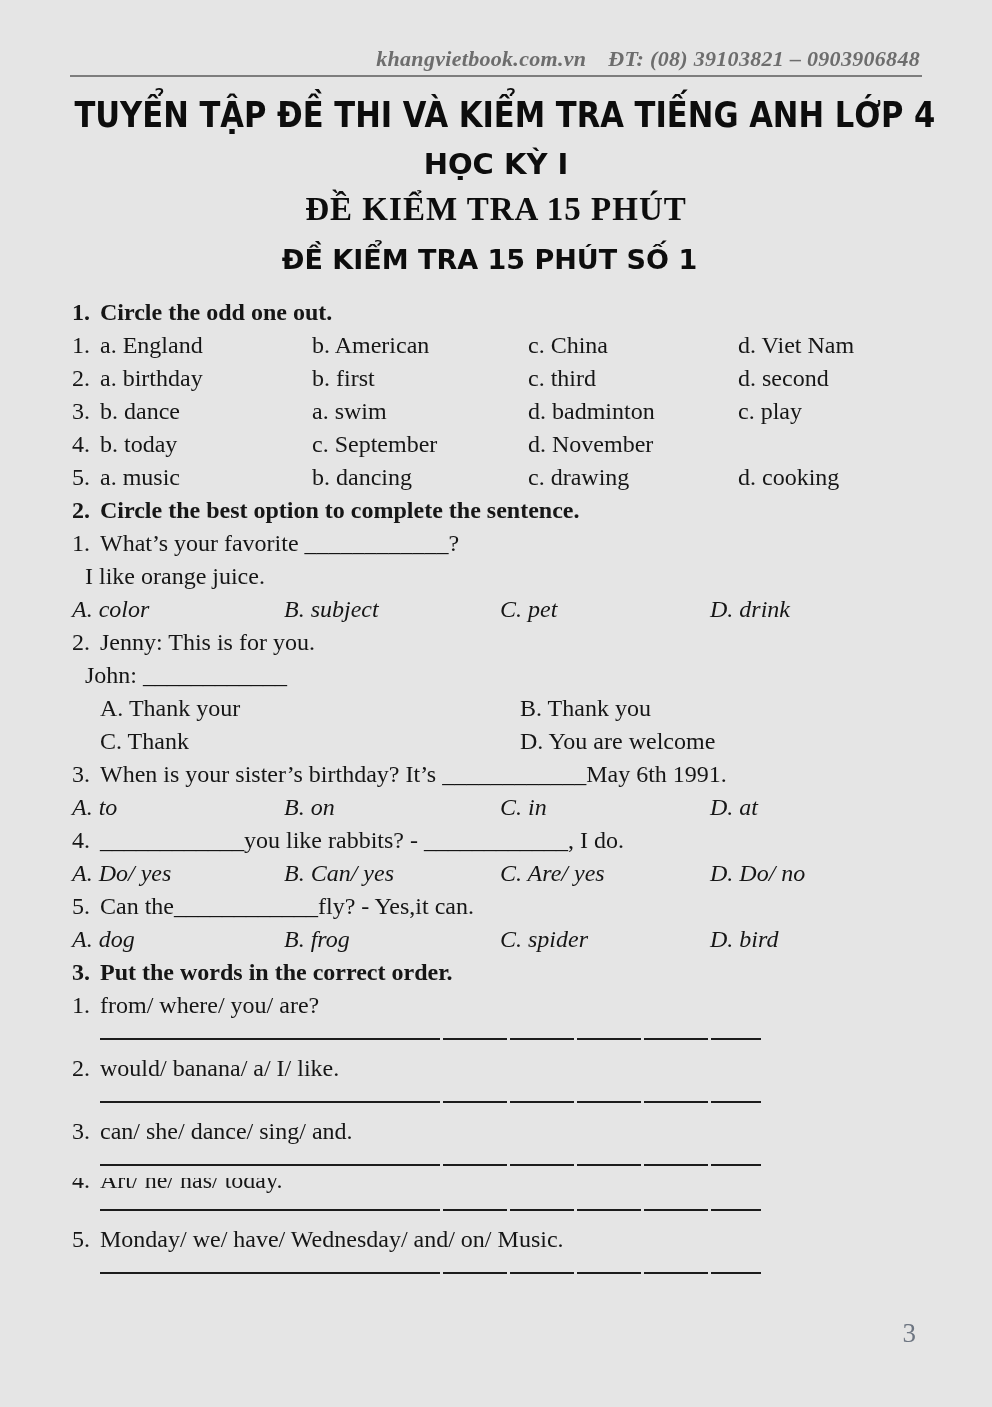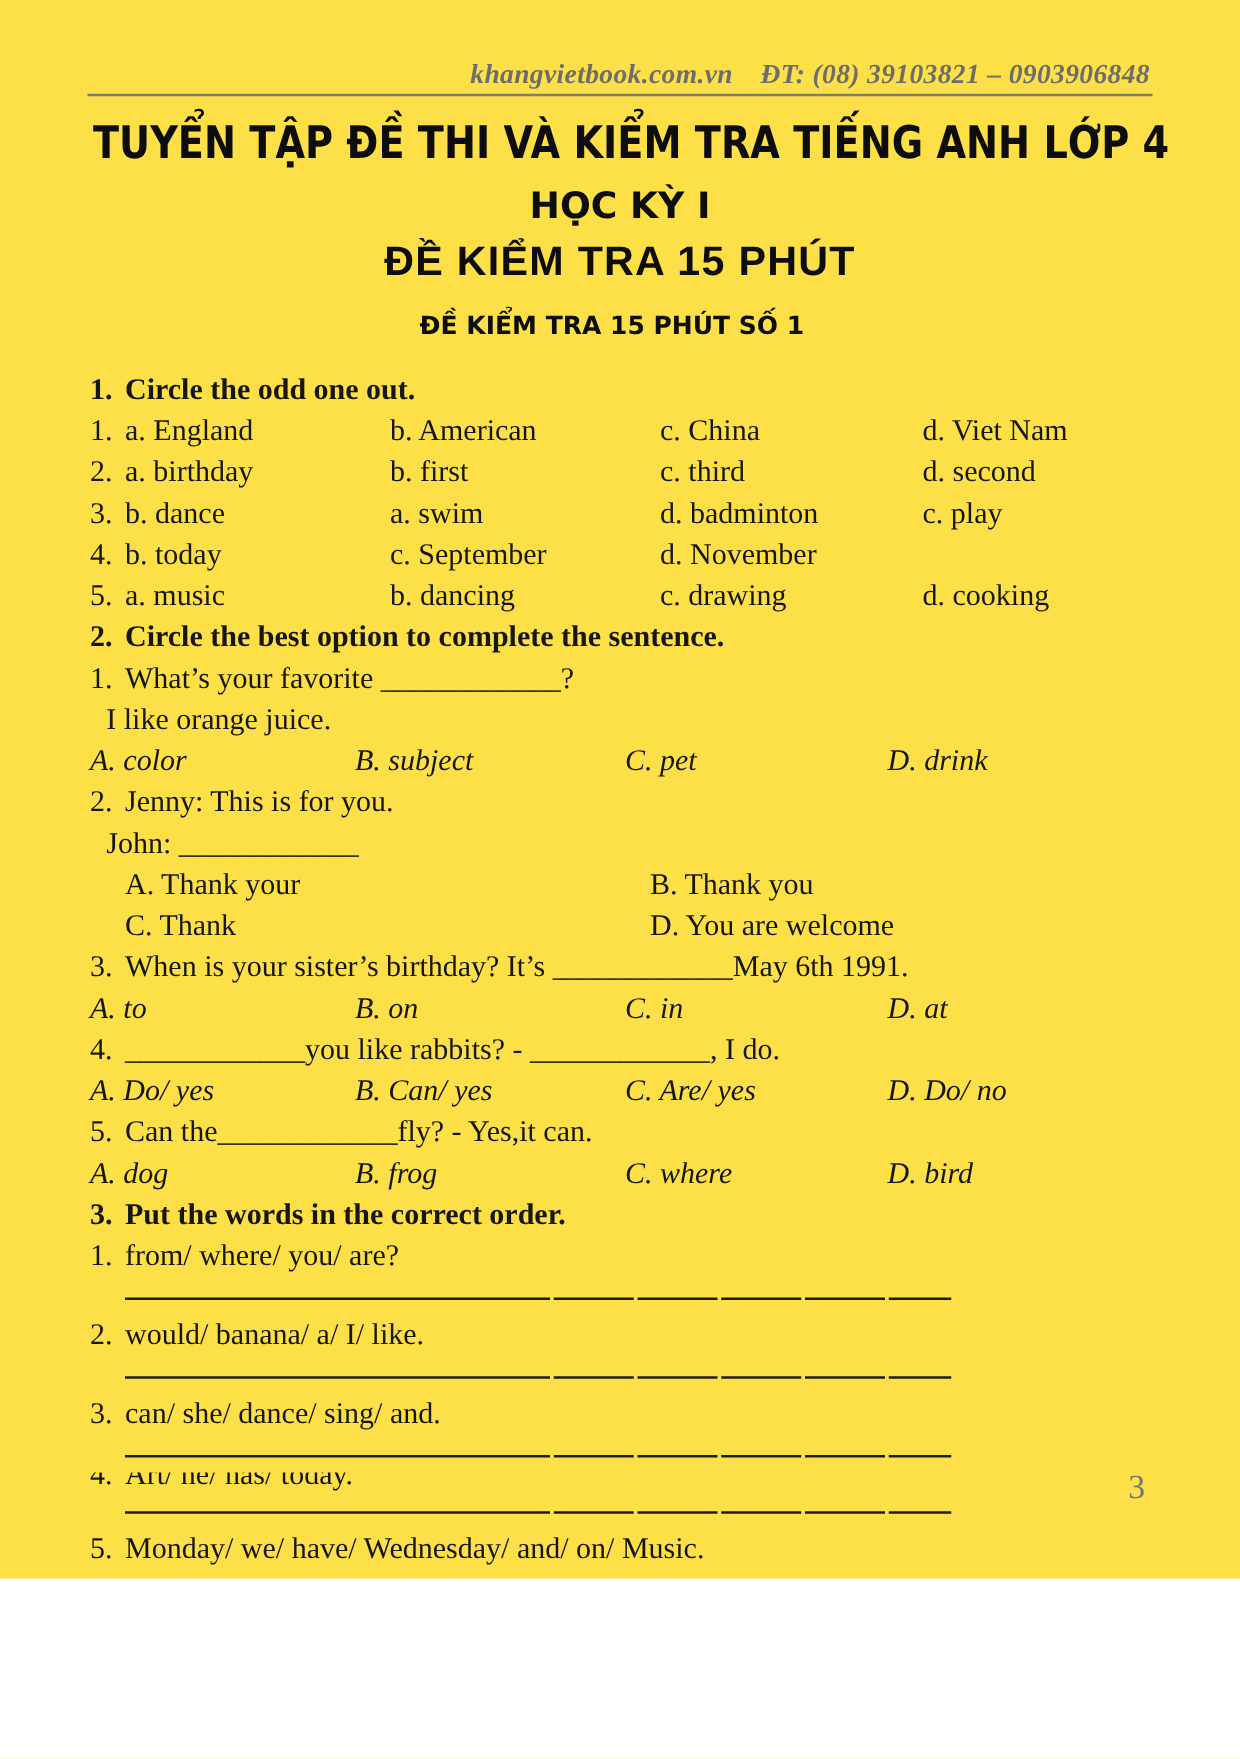--- a/index.html
+++ b/index.html
@@ -1,19 +1,19 @@
 <!DOCTYPE html>
 <html><head>
 <meta charset="utf-8">
 <style>
   html,body{margin:0;padding:0;background:#ffffff;}
   .page{
     position:relative;
-    width:992px;height:1263px;
-    background:#fde047;
+    width:992px;height:1407px;
+    background:#e5e5e5;
     overflow:hidden;
     color:#161616;
     font-family:"Liberation Serif", serif;
   }
   
   .hdr{
     padding:46px 72px 0 72px;
     text-align:right;
     font-family:"Liberation Serif", serif;
     font-style:italic;
@@ -46,33 +46,33 @@
     text-align:center;
     font-family:"DejaVu Sans", sans-serif;
     font-weight:bold;
     font-size:29px;
     line-height:38px;
     color:#0d0d0d;
   }
   .t-exam{
     margin:5px 0 0 0;
     text-align:center;
-    font-family:Liberation Sans, sans-serif;
+    font-family:Liberation Serif, serif;
     font-weight:bold;
     font-size:33px;
     line-height:42px;
     letter-spacing:1px;
     color:#0d0d0d;
   }
   .t-no{
     margin:12px 13px 0 0;
     text-align:center;
     font-family:"DejaVu Sans", sans-serif;
     font-weight:bold;
-    font-size:20px;
+    font-size:27px;
     line-height:36px;
     color:#0d0d0d;
   }
   
   .body{
     margin-top:18px;
     padding:0 72px;
     font-size:24px;
     line-height:33px;
   }
@@ -213,21 +213,21 @@
       <span>D. Do/ no</span>
     </div>
 
     <div class="qline">
       <span class="qnum">5.</span>
       <span>Can the____________fly? - Yes,it can.</span>
     </div>
     <div class="opts4">
       <span>A. dog</span>
       <span>B. frog</span>
-      <span>C. where</span>
+      <span>C. spider</span>
       <span>D. bird</span>
     </div>
 
     <div class="qline bold">
       <span class="qnum">3.</span>
       <span>Put the words in the correct order.</span>
     </div>
 
     <div class="qline">
       <span class="qnum">1.</span>

